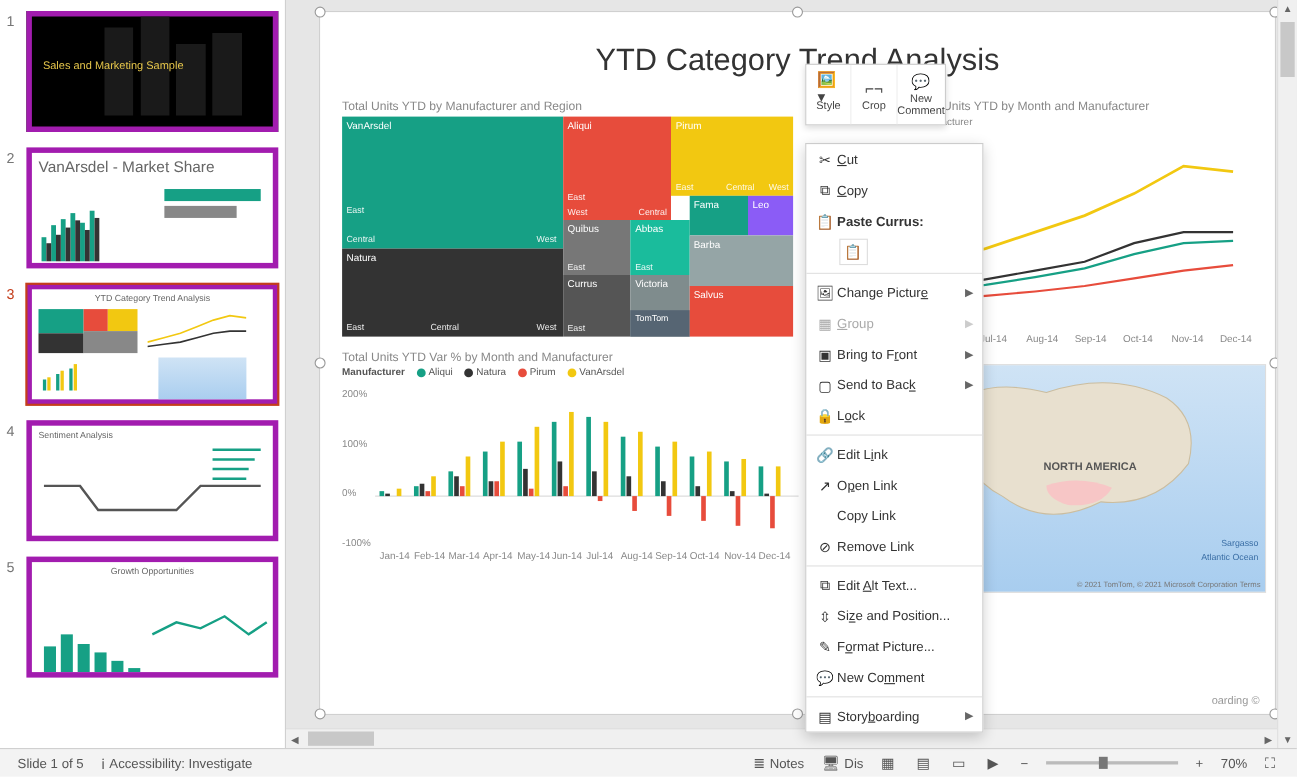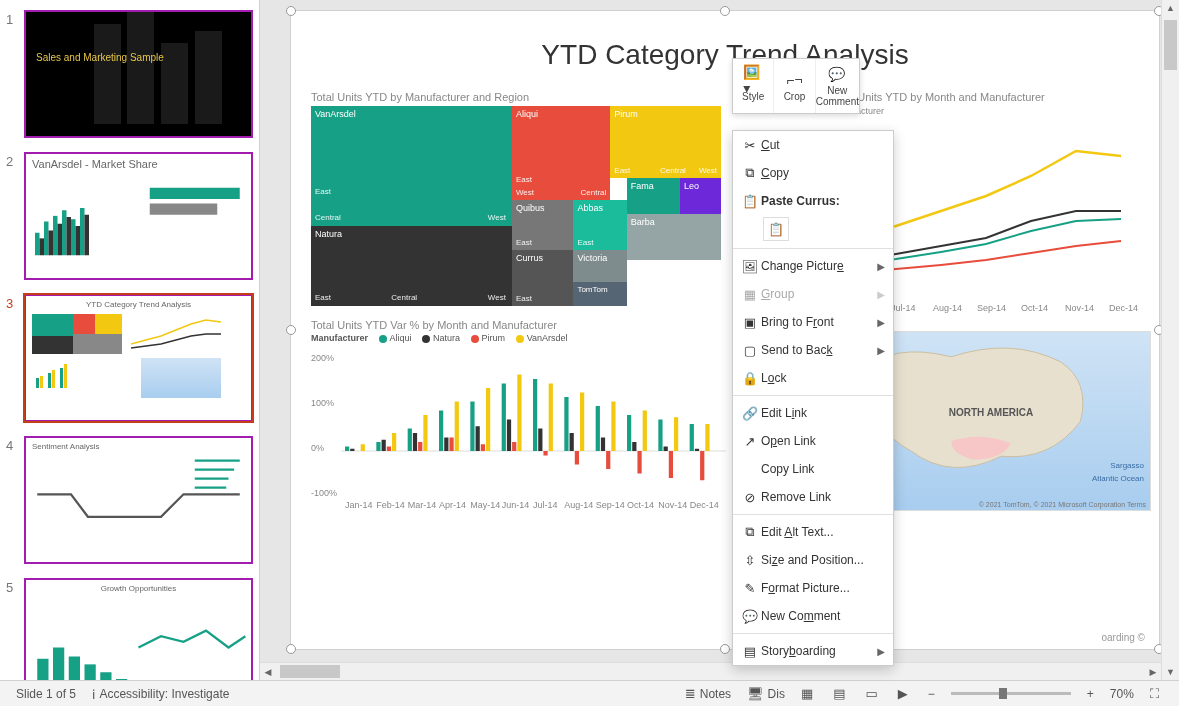--- a/index.html
+++ b/index.html
@@ -3,21 +3,21 @@
 <meta charset="utf-8">
 <style>
 * { box-sizing: border-box; margin: 0; padding: 0; font-family: "Segoe UI", Arial, sans-serif; }
 body { background: #f3f3f3; width: 1179px; height: 706px; overflow: hidden; position: relative; }
 
 
 .thumb-panel { position: absolute; left: 0; top: 0; width: 260px; height: 680px; background: #fff; border-right: 1px solid #d0d0d0; overflow-y: auto; padding: 4px 0; }
 .thumb-row { display: flex; align-items: flex-start; padding: 6px 6px 8px 6px; }
 .thumb-num { width: 18px; font-size: 13px; color: #767676; padding-top: 2px; text-align: left; }
 .thumb-num.active { color: #c43e1c; }
-.thumb-img { flex: 1; height: 128px; border: 2px solid #a21caf; background: #fff; position: relative; overflow: hidden; }
+.thumb-img { flex: 1; height: 110px; border: 5px solid #a21caf; background: #fff; position: relative; overflow: hidden; }
 .thumb-img.active { outline: 2px solid #c43e1c; outline-offset: -1px; }
 
 
 .thumb1 { background:#000; }
 .thumb1 .tt { position:absolute; left:10px; top:40px; color:#e6c64b; font-size:10px; }
 .thumb-chartfill { position:absolute; inset:0; }
 
 
 .canvas-area { position: absolute; left: 260px; top: 0; right: 0; bottom: 26px; background: #e6e6e6; }
 .canvas-scroll { position:absolute; inset:0 18px 18px 0; overflow:hidden; }
@@ -47,21 +47,21 @@
 .line-chart { position:absolute; left:540px; top:95px; width:320px; height:210px;}
 
 
 .bar-title { position:absolute; left:20px; top:308px; font-size:11px; color:#888;}
 .bar-legend { position:absolute; left:20px; top:322px; font-size:9px; color:#555;}
 .bar-legend .dot{display:inline-block;width:8px;height:8px;border-radius:50%;margin:0 3px 0 8px;vertical-align:middle;}
 .bar-legend .dot:first-child{margin-left:0;}
 .bar-chart { position:absolute; left:20px; top:335px; width:420px; height:165px;}
 
 
-.map { position:absolute; left:540px; top:320px; width:320px; height:180px; background:linear-gradient(#cfe3f5,#a8cdef); border:1px solid #ddd;}
+.map { position:absolute; left:540px; top:320px; width:320px; height:208px; background:linear-gradient(#cfe3f5,#a8cdef); border:1px solid #ddd;}
 .map-label{position:absolute;left:50%;top:45%;transform:translate(-50%,-50%);font-size:10px;font-weight:bold;color:#555;}
 .map-ocean{position:absolute;right:6px;bottom:26px;font-size:8px;color:#3a6ea5;text-align:center;line-height:1.1;}
 .map-credit{position:absolute;right:4px;bottom:2px;font-size:7px;color:#777;}
 .footer-brand{position:absolute;right:14px;bottom:6px;font-size:10px;color:#999;}
 
 
 .mini-toolbar { position:absolute; left:732px; top:58px; width:128px; height:56px; background:#fff; border:1px solid #ccc; box-shadow:0 2px 6px rgba(0,0,0,.15); display:flex; z-index:20;}
 .mini-btn { flex:1; display:flex; flex-direction:column; align-items:center; justify-content:center; font-size:10px; color:#444; border-right:1px solid #eee; cursor:default;}
 .mini-btn:last-child{border-right:none;}
 .mini-btn .ic{width:20px;height:18px;margin-bottom:2px;display:flex;align-items:center;justify-content:center;font-size:14px;}
@@ -108,21 +108,21 @@
       <div style="position:absolute;left:45%;top:0%;width:12%;height:90%;background:#1a1a1a;"></div>
       <div style="position:absolute;left:60%;top:25%;width:12%;height:65%;background:#1a1a1a;"></div>
       <div style="position:absolute;left:75%;top:15%;width:12%;height:75%;background:#1a1a1a;"></div>
       <div class="tt">Sales and Marketing Sample</div>
     </div>
   </div>
 
   <div class="thumb-row">
     <div class="thumb-num">2</div>
     <div class="thumb-img">
-      <div style="position:absolute;left:6px;top:4px;font-size:11px;color:#666">VanArsdel - Market Share</div>
+      <div style="position:absolute;left:6px;top:4px;font-size:14px;color:#666">VanArsdel - Market Share</div>
       <svg class="thumb-chartfill" viewBox="0 0 200 110">
         <g fill="#16a085">
             <rect x="8" y="70" width="4" height="20"></rect>
             <rect x="16" y="60" width="4" height="30"></rect>
             <rect x="24" y="55" width="4" height="35"></rect>
             <rect x="32" y="50" width="4" height="40"></rect>
             <rect x="40" y="58" width="4" height="32"></rect>
             <rect x="48" y="48" width="4" height="42"></rect>
           </g>
         <g fill="#333">
@@ -240,24 +240,25 @@
         </div>
         <div class="tm" style="left:49%;top:47%;width:15%;height:25%;background:#777"><span>Quibus</span><span class="sub" style="left:4px;bottom:3px">East</span></div>
         <div class="tm" style="left:49%;top:72%;width:15%;height:28%;background:#555"><span>Currus</span><span class="sub" style="left:4px;bottom:3px">East</span></div>
         <div class="tm" style="left:73%;top:0;width:27%;height:36%;background:#f2c811"><span>Pirum</span>
           <span class="sub" style="left:4px;bottom:3px">East</span>
           <span class="sub" style="right:4px;bottom:3px">West</span>
           <span class="sub" style="left:45%;bottom:3px">Central</span>
         </div>
         <div class="tm" style="left:64%;top:47%;width:13%;height:25%;background:#1abc9c"><span>Abbas</span><span class="sub" style="left:4px;bottom:3px">East</span></div>
         <div class="tm" style="left:77%;top:36%;width:13%;height:18%;background:#16a085"><span>Fama</span></div>
-        <div class="tm" style="left:90%;top:36%;width:10%;height:18%;background:#6d28d9"><span>Leo</span></div>
+        <div class="tm" style="left:90%;top:36%;width:10%;height:18%;background:#8b5cf6"><span>Leo</span></div>
         <div class="tm" style="left:64%;top:72%;width:13%;height:28%;background:#7f8c8d"><span>Victoria</span></div>
         <div class="tm" style="left:77%;top:54%;width:23%;height:23%;background:#95a5a6"><span>Barba</span></div>
         <div class="tm" style="left:64%;top:88%;width:13%;height:12%;background:#566573;font-size:8px"><span>TomTom</span></div>
+        <div class="tm" style="left:77%;top:77%;width:23%;height:23%;background:#e74c3c"><span>Salvus</span></div>
       </div>
 
       <div class="line-title">Total Units YTD by Month and Manufacturer</div>
       <div class="line-sub">Manufacturer</div>
       <svg class="line-chart" viewBox="0 0 320 210">
         <text x="0" y="190">0K</text>
         <text x="0" y="120">1K</text>
         <text x="0" y="50">2K</text>
         <polyline points="20,130 65,120 110,105 155,90 200,70 245,45 290,50" fill="none" stroke="#f2c811" stroke-width="2.5"></polyline>
         <polyline points="20,155 65,148 110,140 155,132 200,115 245,105 290,105" fill="none" stroke="#333" stroke-width="2"></polyline>

